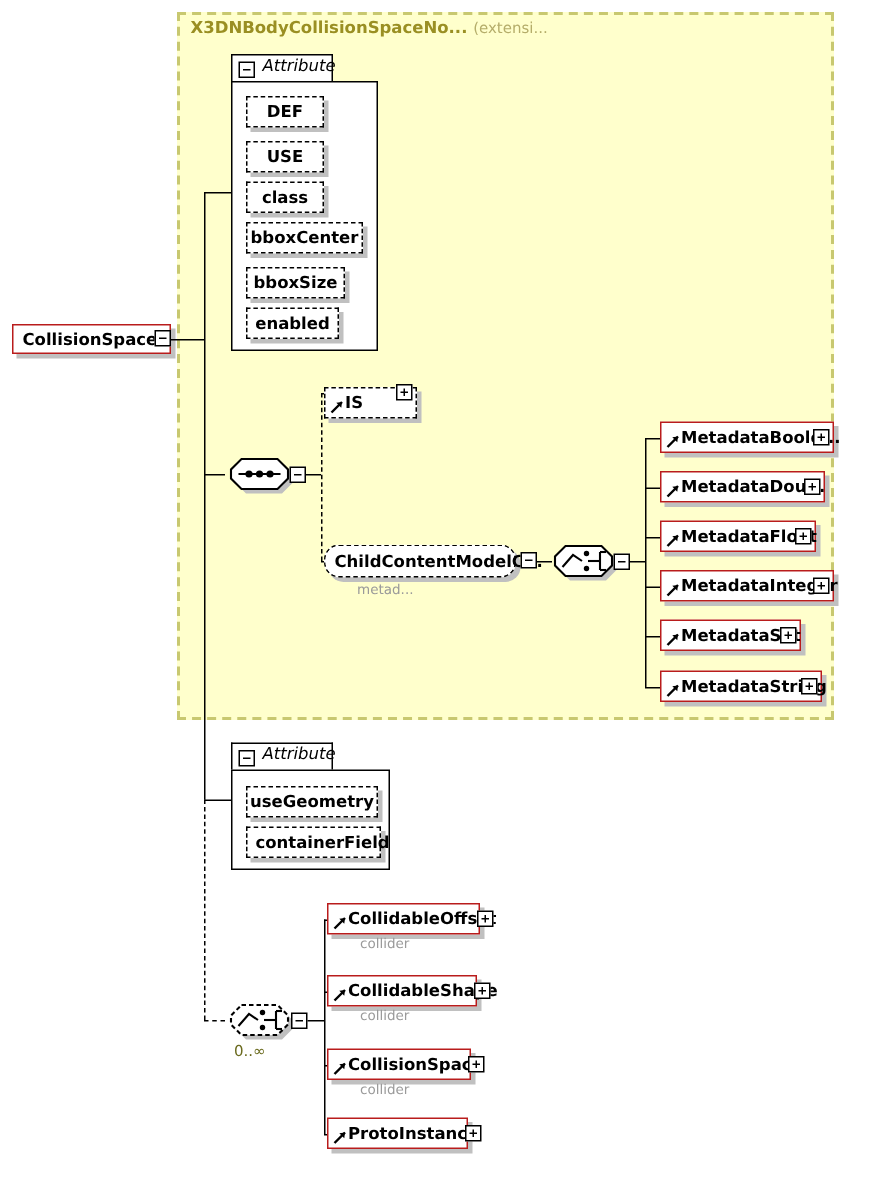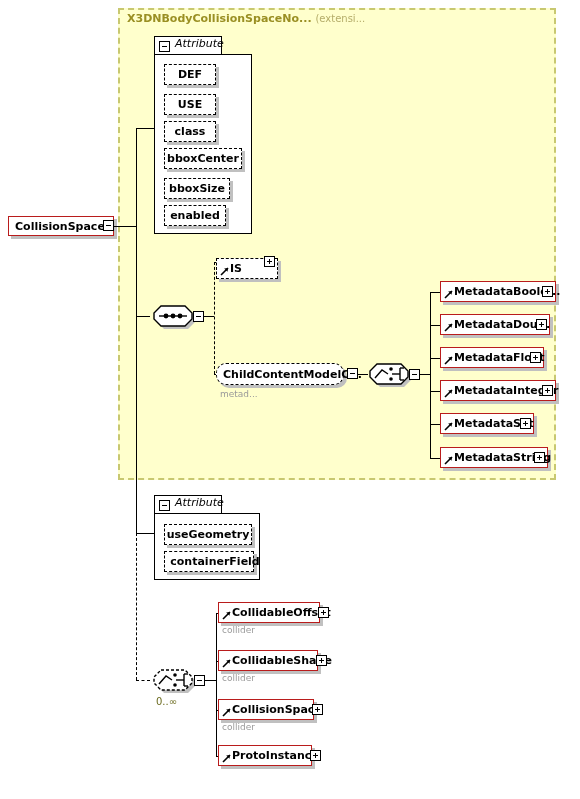--- a/index.html
+++ b/index.html
@@ -88,21 +88,21 @@
   .dl{position:absolute;}
   .dlh{height:0;border-top:1px dashed #000000;}
   .dlv{width:0;border-left:1px dashed #000000;}
 
   
   .comp{position:absolute;}
 
   
   .note{
     position:absolute;font-size:9px;color:#9a9a9a;
-    white-space:pre;line-height:11px;
+    white-space:pre;line-height:11px;margin-left:18px;
   }
   .card{
     position:absolute;font-size:10px;color:#6b6b1f;font-weight:normal;
     white-space:nowrap;
   }
 </style>
 </head>
 <body>
 
 <div class="canvas">

